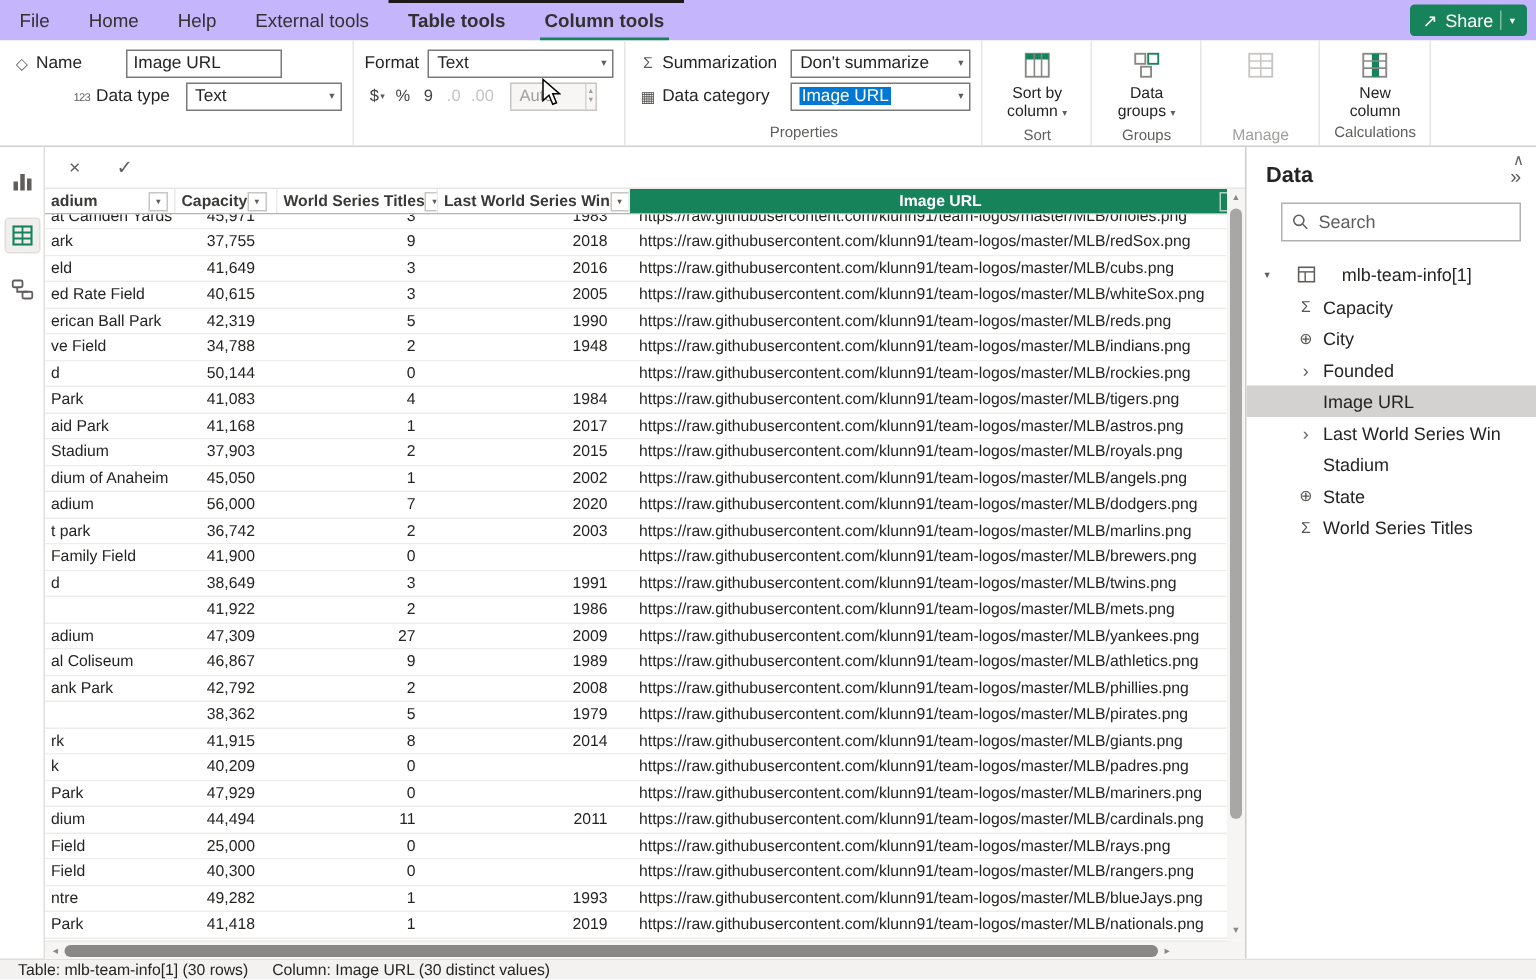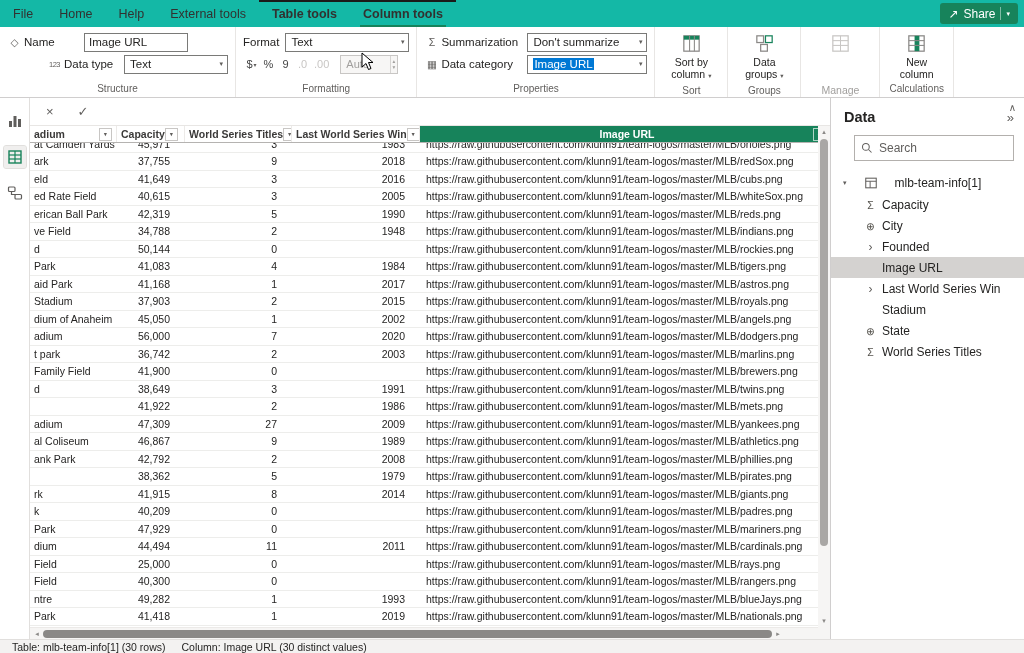--- a/index.html
+++ b/index.html
@@ -3,21 +3,21 @@
 <meta charset="utf-8">
 <style>
   * { box-sizing: border-box; margin: 0; padding: 0; }
   html,body { width:1024px; height:653px; overflow:hidden; }
   body { font-family:"Liberation Sans", sans-serif; background:#fff; color:#252423; font-size:12px; }
   :root { --accent:#17835b; --sel:#0078d4; }
 
   .app { width:1024px; height:653px; display:flex; flex-direction:column; position:relative; }
 
   
-  .tabsbar { height:27px; display:flex; align-items:stretch; background:#14b8a6; position:relative; flex:0 0 auto; }
+  .tabsbar { height:27px; display:flex; align-items:stretch; background:#c4b5fd; position:relative; flex:0 0 auto; }
   .tab { padding:0 13px; display:flex; align-items:center; font-size:12.5px; color:#323130; position:relative; cursor:default; }
   .tab.contextual { font-weight:700; }
   .tab.contextual::before { content:""; position:absolute; top:0; left:0; right:0; height:2px; background:#1b1a19; }
   .tab.active::after { content:""; position:absolute; bottom:0; left:10px; right:10px; height:2.5px; background:var(--accent); }
   .share-btn { position:absolute; right:6px; top:3px; height:21px; background:var(--accent); color:#fff; border-radius:3px;
                display:flex; align-items:center; padding:0 8px; font-size:12px; gap:5px; cursor:pointer; }
   .share-btn .sdiv { width:1px; height:13px; background:rgba(255,255,255,.45); }
   .share-btn .scaret { font-size:7px; }
 
   
@@ -153,21 +153,20 @@
         <input class="textbox" value="Image URL" style="">
       </div>
       <div class="frow">
         <span class="ficon small123">123</span>
         <span class="flabel w52">Data type</span>
         <div class="combo w104">
           <span>Text</span>
           <span class="ccaret">▾</span>
         </div>
       </div>
-      <div class="grouplabel">Structure</div>
     </div>
 
     <div class="rgroup">
       <div class="frow">
         <span class="flabel">Format</span>
         <div class="combo w124">
           <span>Text</span>
           <span class="ccaret">▾</span>
         </div>
       </div>
@@ -189,21 +188,20 @@
             <span>.00</span>
           </div>
         <div class="auto-spin">
           <span>Auto</span>
           <span class="spin">
             <span>▴</span>
             <span>▾</span>
           </span>
         </div>
       </div>
-      <div class="grouplabel">Formatting</div>
     </div>
 
     <div class="rgroup">
       <div class="frow">
         <span class="ficon">Σ</span>
         <span class="flabel w78">Summarization</span>
         <div class="combo w120">
           <span>Don't summarize</span>
           <span class="ccaret">▾</span>
         </div>

